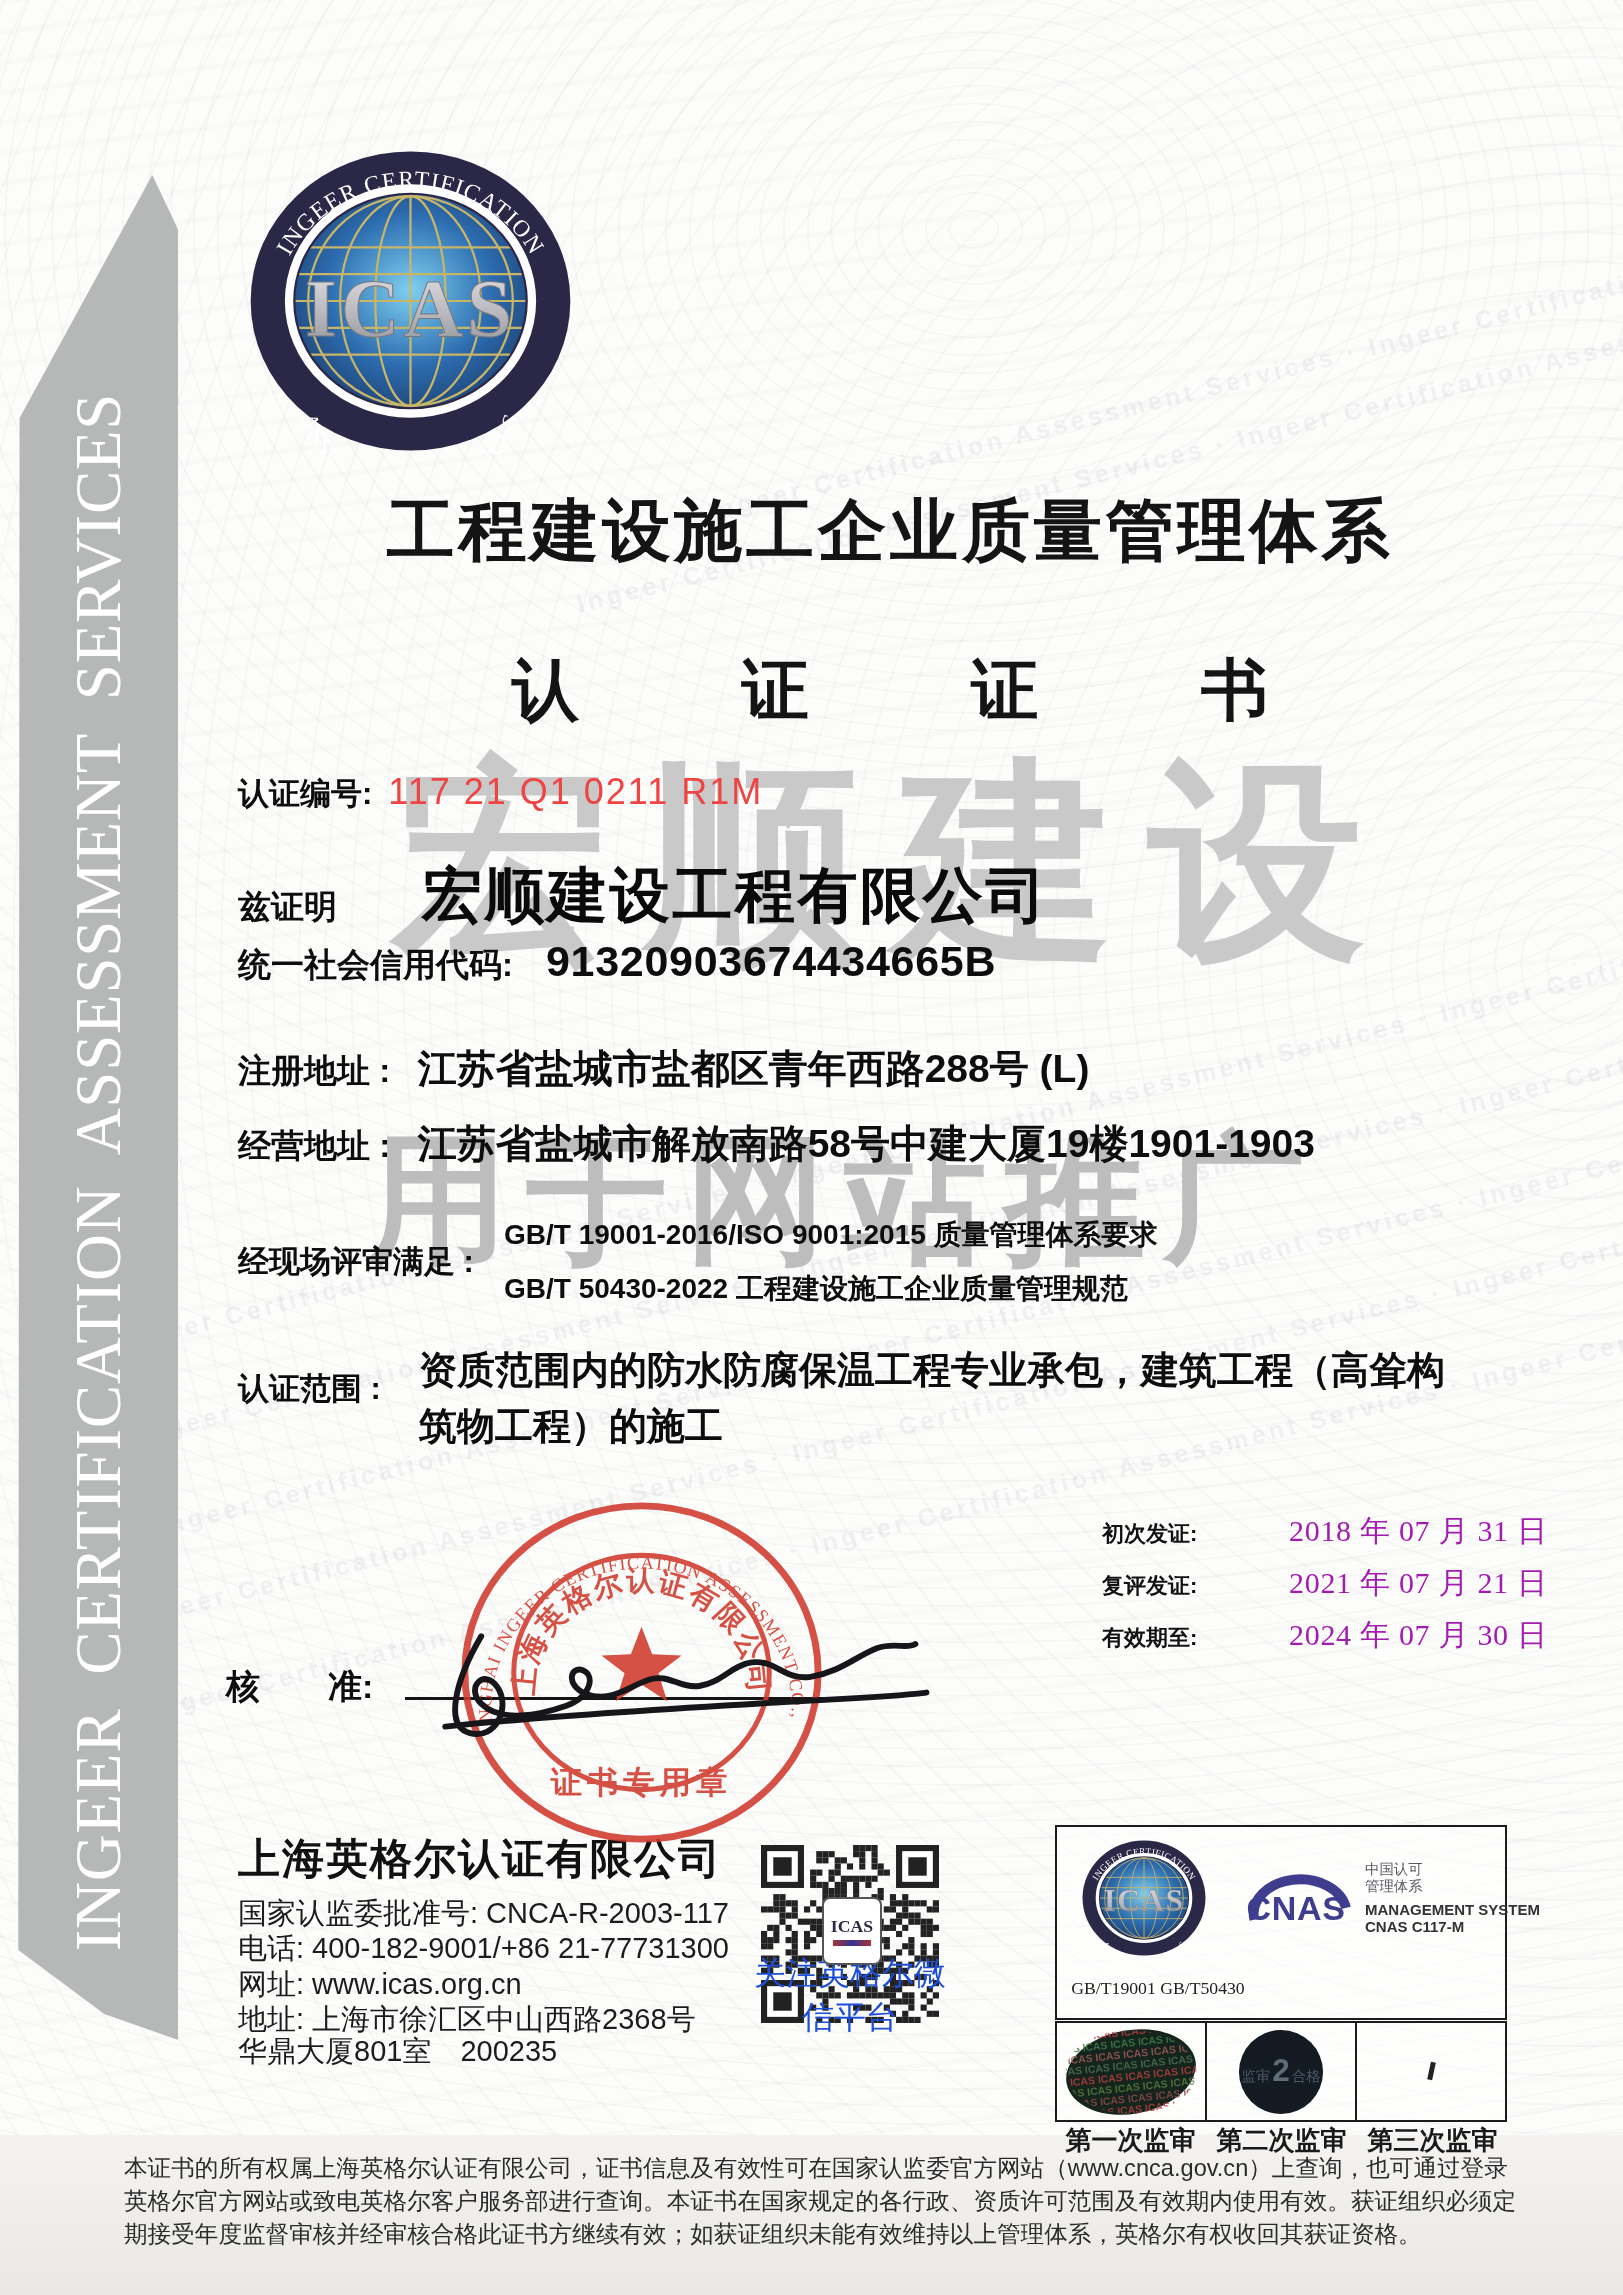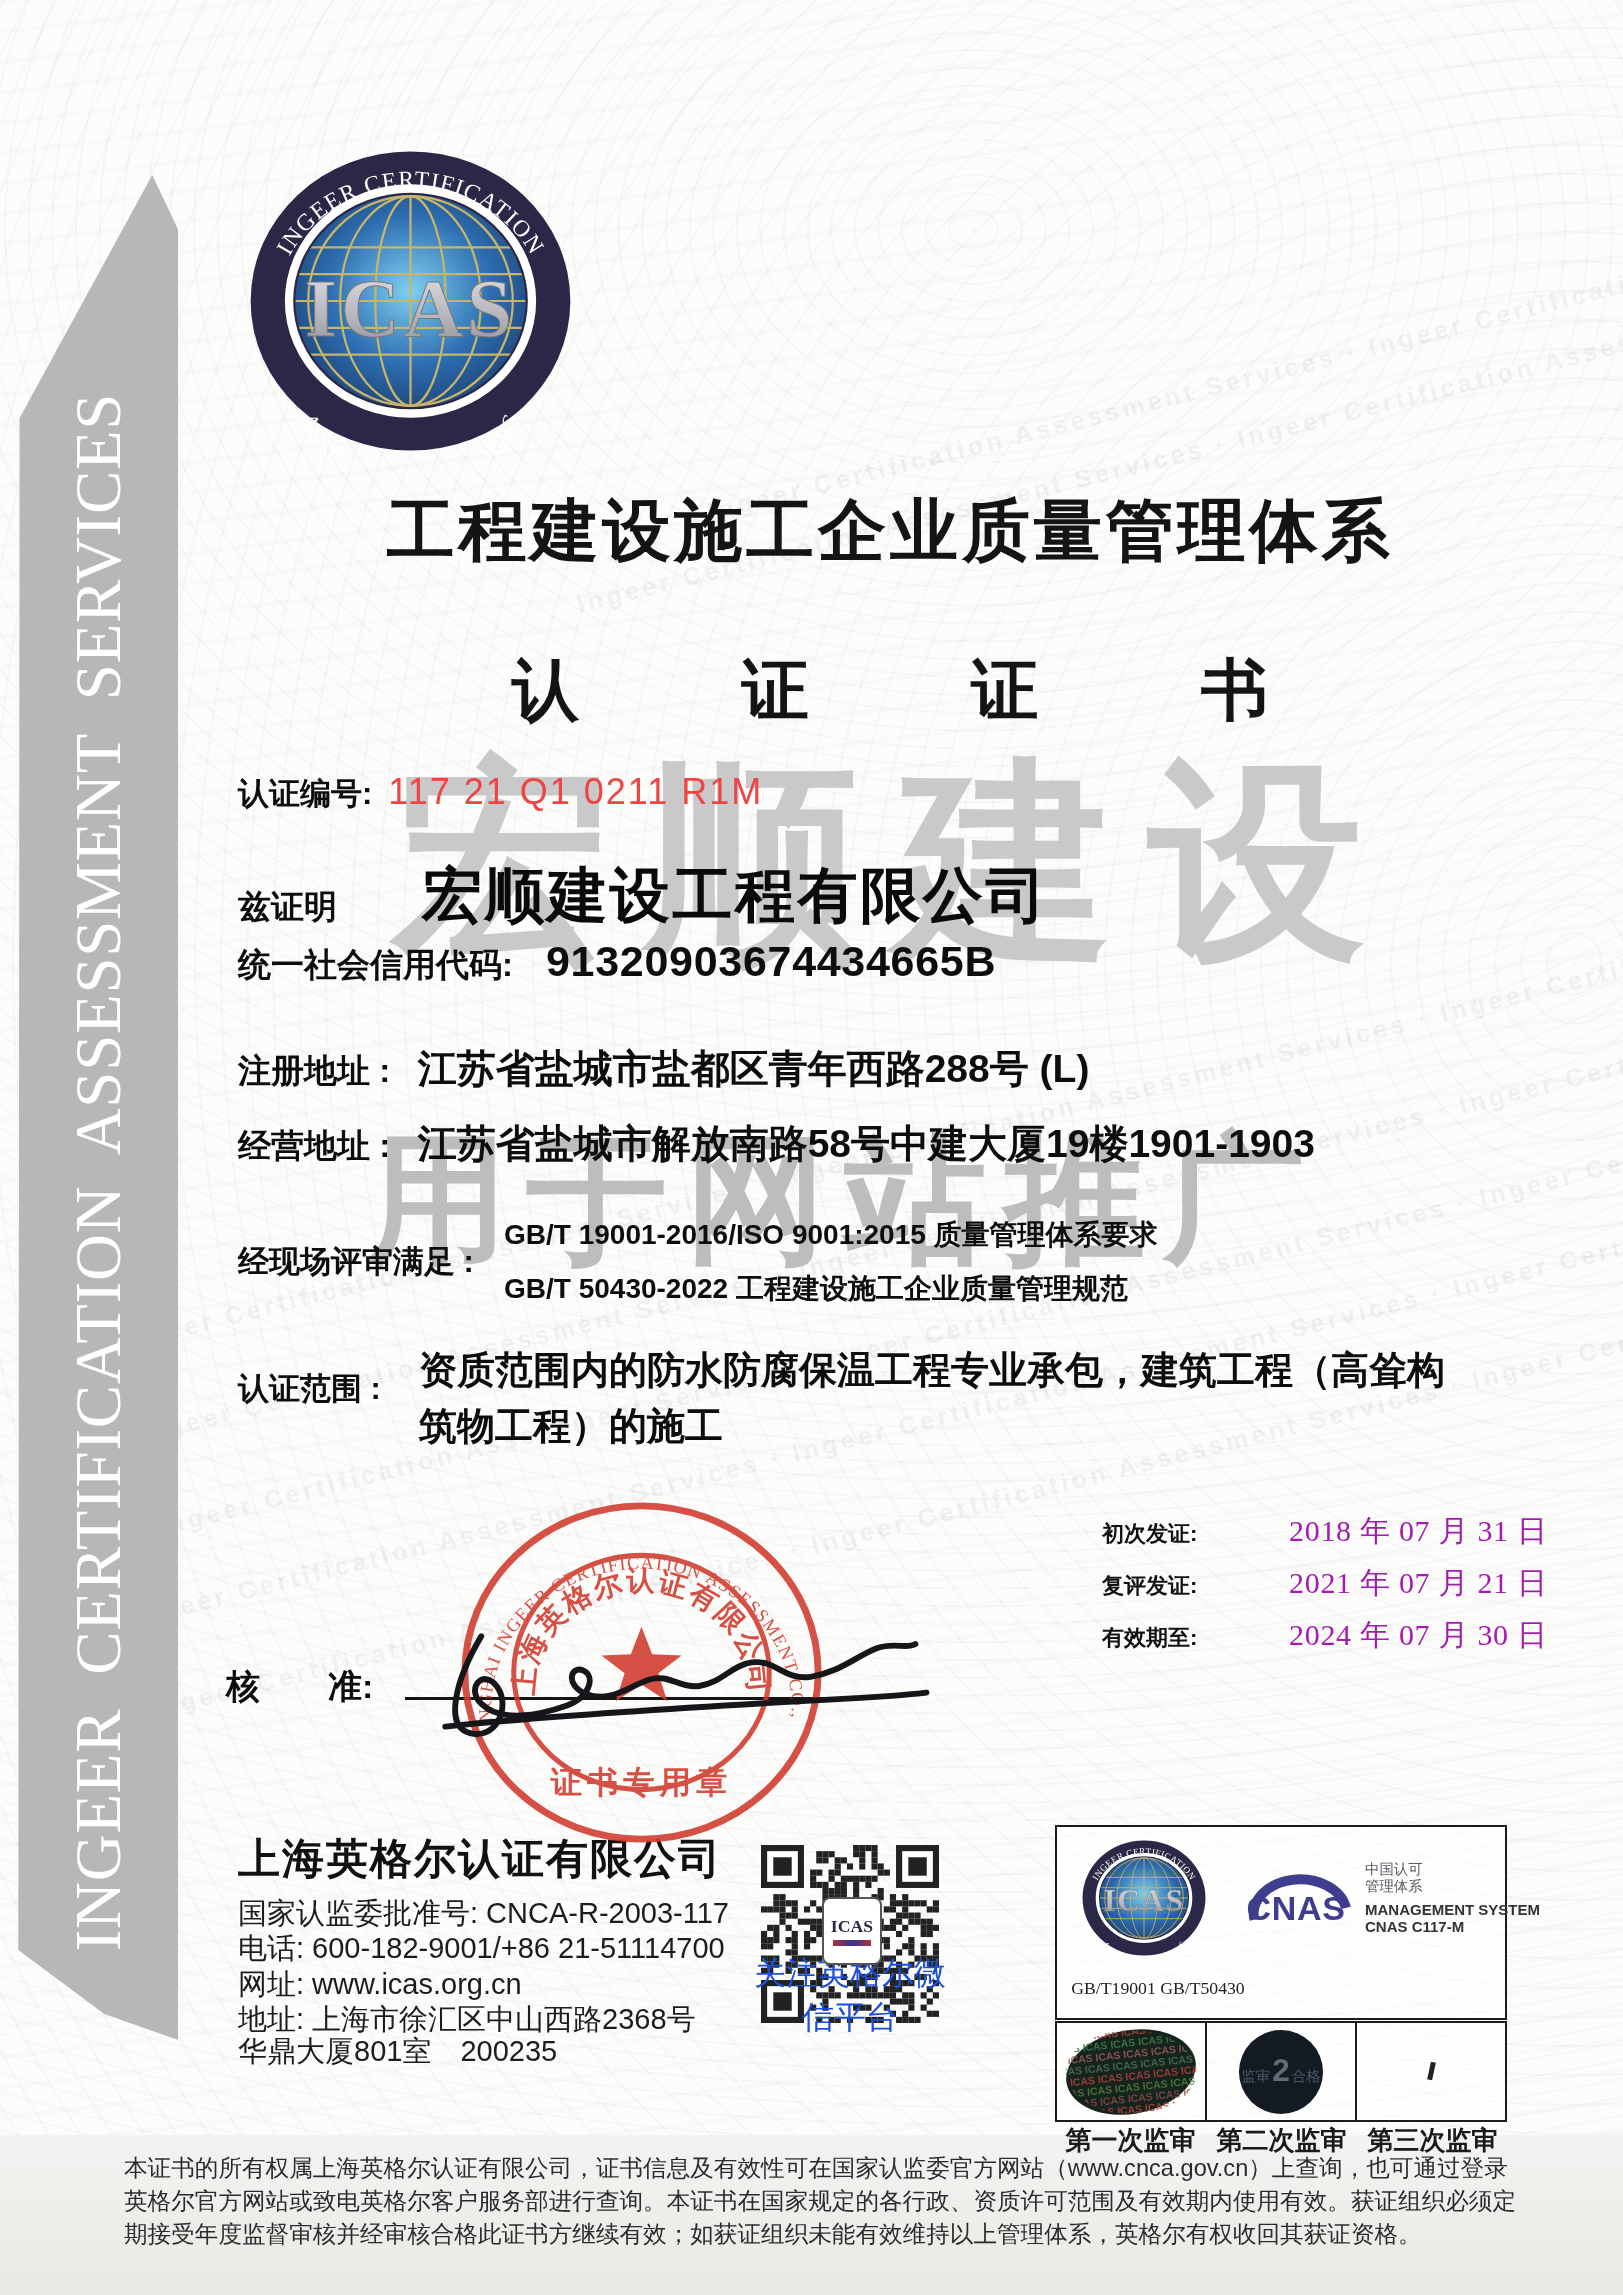--- a/index.html
+++ b/index.html
@@ -210,21 +210,21 @@
 
   <svg id="signature" class="abs" viewBox="0 0 820 230">
     <g fill="none" stroke="#15151a" stroke-width="9" stroke-linecap="round">
       <path d="M 95,52 C 55,120 38,190 78,200 C 118,210 140,160 120,130 C 100,100 70,130 95,155 C 125,185 185,172 225,158 C 262,145 270,112 250,104 C 232,97 222,126 255,140 C 292,155 320,128 352,118 C 382,109 398,132 428,128 C 462,123 478,96 508,92 C 545,87 558,120 598,114 C 645,106 668,82 700,70 C 726,61 745,72 758,64"></path>
       <path d="M 40,190 C 180,175 420,160 640,148 C 700,145 740,142 775,138"></path>
     </g>
   </svg>
 
   <div class="abs iss-name">上海英格尔认证有限公司</div>
   <div class="iss-line" style="top:1894px;">国家认监委批准号: CNCA-R-2003-117</div>
-  <div class="iss-line" style="top:1929px;">电话: 600-182-9001/+86 21-51114700</div>
+  <div class="iss-line" style="top:1929px;">电话: 400-182-9001/+86 21-77731300</div>
   <div class="iss-line" style="top:1965px;">网址: www.icas.org.cn</div>
   <div class="iss-line" style="top:2000px;">地址: 上海市徐汇区中山西路2368号</div>
   <div class="iss-line" style="top:2032px;">华鼎大厦801室　200235</div>
 
   <svg id="qr" class="abs" viewBox="0 0 290 290">
       <rect x="150" y="0" width="10" height="10" fill="#222"></rect>
       <rect x="160" y="0" width="10" height="10" fill="#222"></rect>
       <rect x="170" y="0" width="10" height="10" fill="#222"></rect>
       <rect x="180" y="0" width="10" height="10" fill="#222"></rect>
       <rect x="90" y="10" width="10" height="10" fill="#222"></rect>

